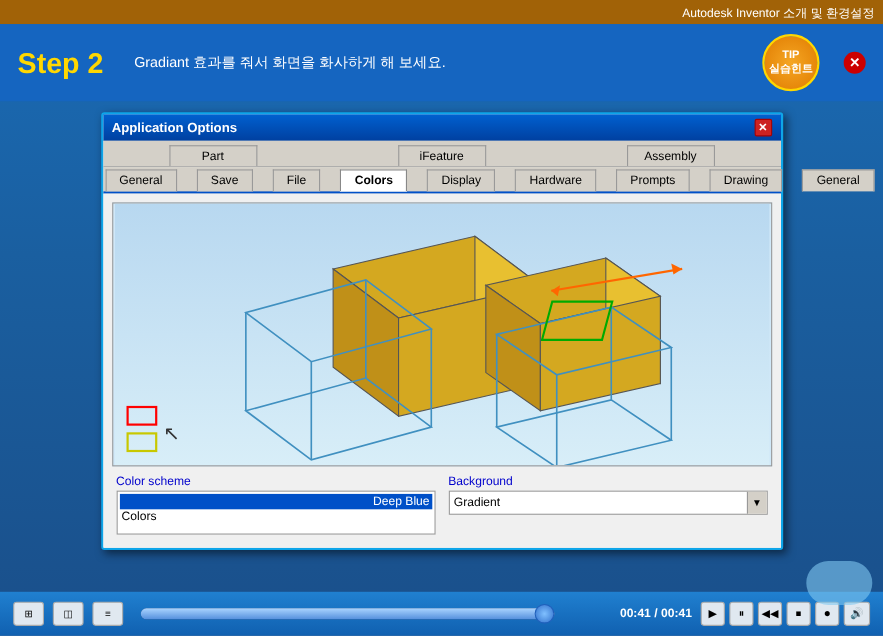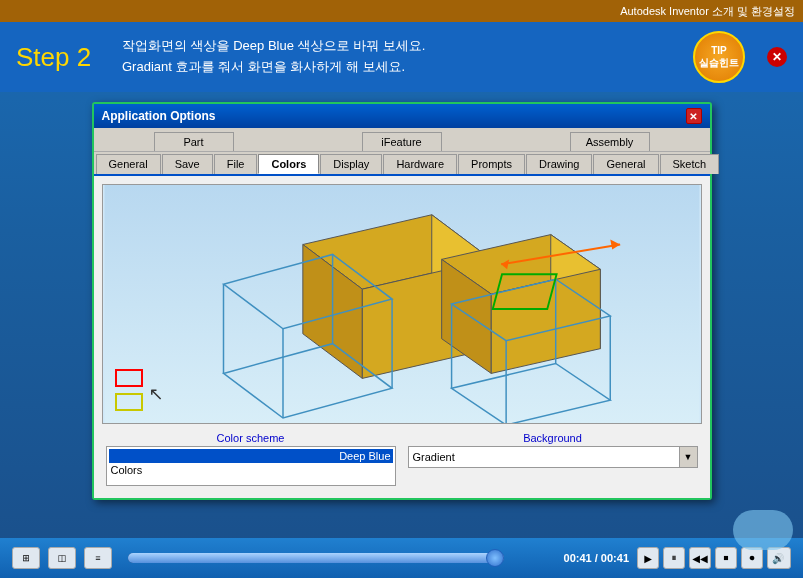--- a/index.html
+++ b/index.html
@@ -31,21 +31,21 @@
       background: #1565c0;
       height: 70px;
       display: flex;
       align-items: center;
       padding: 10px 16px;
       gap: 16px;
     }
     .step-label {
       color: #ffd700;
       font-size: 26px;
-      font-weight: normal;
+      font-weight: bold;
       min-width: 90px;
     }
     .step-description {
       color: white;
       font-size: 13px;
       line-height: 1.6;
     }
     .tip-badge {
       margin-left: auto;
       background: radial-gradient(circle, #f5a623, #e07b00);
@@ -81,21 +81,21 @@
 
     
     .main-content {
       padding: 10px 80px;
       position: relative;
     }
 
     
     .dialog {
       background: #f0f0f0;
-      border: 2px solid #22c55e;
+      border: 2px solid #0ea5e9;
       border-radius: 3px;
       width: 620px;
       margin: 0 auto;
       box-shadow: 3px 3px 8px rgba(0,0,0,0.5);
     }
     .dialog-titlebar {
       background: linear-gradient(180deg, #0060d0 0%, #0040a0 100%);
       color: white;
       font-size: 12px;
       font-weight: bold;
@@ -208,21 +208,20 @@
     .color-scheme-section {
       flex: 1;
     }
     .background-section {
       flex: 1;
     }
     .section-label {
       font-size: 11px;
       color: #0000cc;
       margin-bottom: 2px;
-      text-align: center;
     }
     .color-list {
       background: white;
       border: 1px solid #999;
       height: 40px;
       overflow: hidden;
       padding: 2px;
     }
     .color-list-item {
       font-size: 11px;
@@ -364,21 +363,20 @@
 </head>
 <body>
 
 <div class="top-bar">
   <span class="top-bar-title">Autodesk Inventor 소개 및 환경설정</span>
 </div>
 
 <div class="step-header">
   <span class="step-label">Step 2</span>
   <div>
-    <div class="step-description">작업화면의 색상을 Deep Blue 색상으로 바꿔 보세요.</div>
     <div class="step-description">Gradiant 효과를 줘서 화면을 화사하게 해 보세요.</div>
   </div>
   <div class="tip-badge">
     <span class="tip-badge-text">TIP</span>
     <span class="tip-badge-text">실습힌트</span>
   </div>
   <div class="close-btn-top">✕</div>
 </div>
 
 <div class="main-content">
@@ -395,21 +393,21 @@
         <div class="tab" style="display:inline-block; min-width:80px;">Part</div>
       </div>
       <div style="flex:1; text-align:center;">
         <div class="tab" style="display:inline-block; min-width:80px;">iFeature</div>
       </div>
       <div style="flex:1; text-align:center;">
         <div class="tab" style="display:inline-block; min-width:80px;">Assembly</div>
       </div>
     </div>
 
-    <div style="background:#d4d0c8; display:flex; padding:2px 2px 0; gap:1px; border-bottom:2px solid #0050c8;">
+    <div style="background:#d4d0c8; display:flex; padding:2px 2px 0; gap:18px; border-bottom:2px solid #0050c8;">
       <div class="tab">General</div>
       <div class="tab">Save</div>
       <div class="tab">File</div>
       <div class="tab tab-colors-active">Colors</div>
       <div class="tab">Display</div>
       <div class="tab">Hardware</div>
       <div class="tab">Prompts</div>
       <div class="tab">Drawing</div>
       <div class="tab">General</div>
       <div class="tab">Sketch</div>

